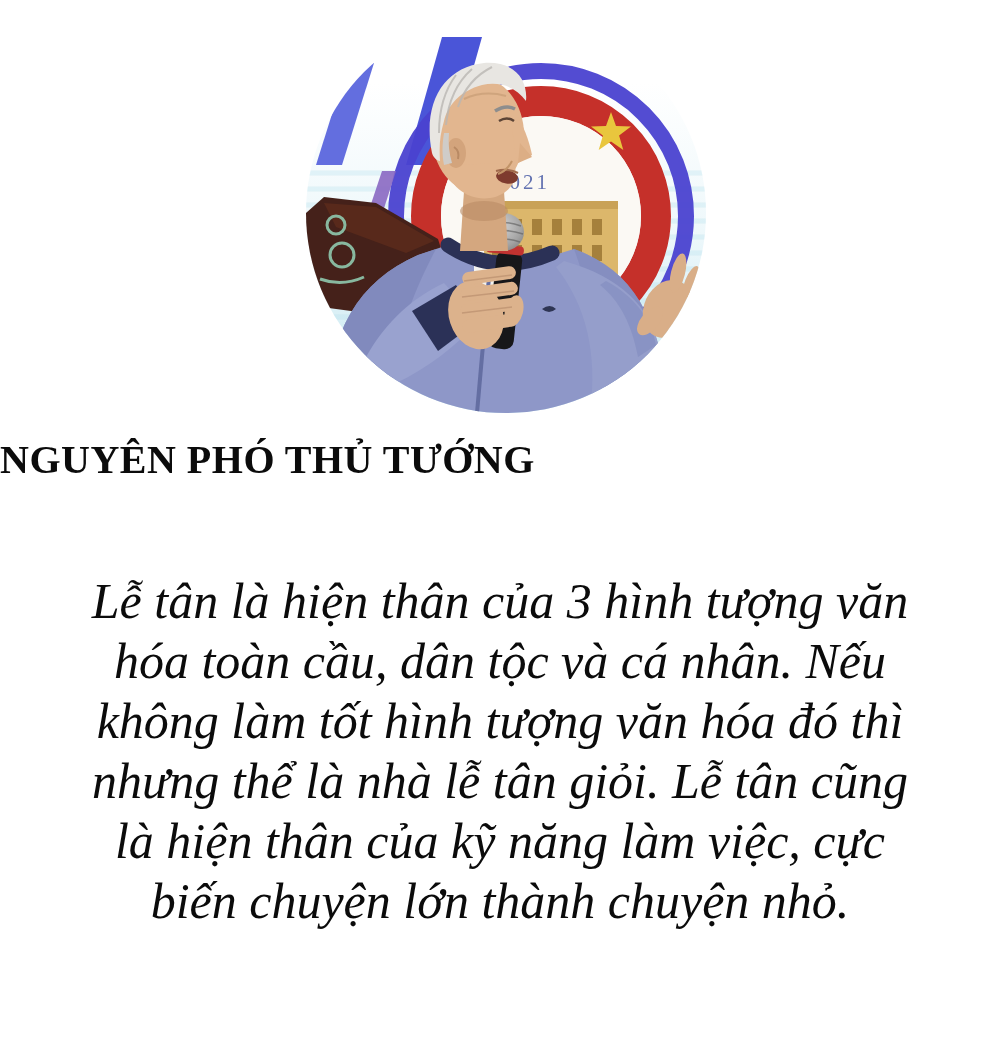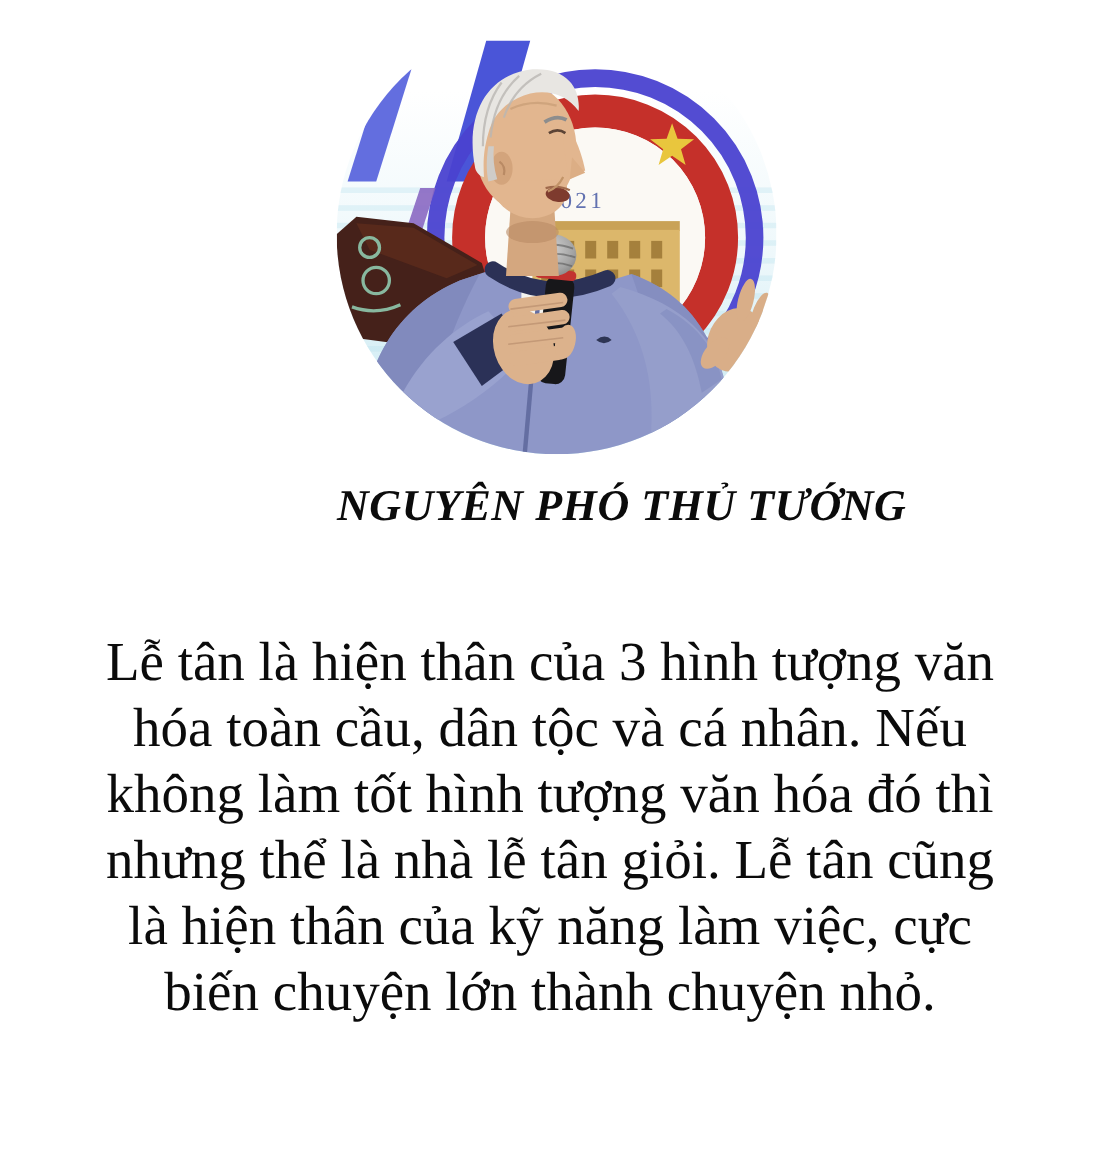--- a/index.html
+++ b/index.html
@@ -25,37 +25,37 @@
     height: 400px;
     border-radius: 50%;
     overflow: hidden;
   }
   .photo-circle svg { display: block; }
   .speaker-title {
     position: absolute;
     left: 0;
     top: 436px;
     width: 824px;
-    text-align: right;
+    text-align: left;
     font-weight: bold;
     font-size: 40px;
     line-height: 48px;
     letter-spacing: 0.5px;
     color: #0b0b0b;
-    font-style: italic;
   }
   .quote-block {
     position: absolute;
     left: 0;
     top: 571px;
     width: 1000px;
     text-align: center;
     font-size: 50px;
     line-height: 60px;
     color: #0b0b0b;
+    font-style: italic;
   }
   .quote-line {
     white-space: nowrap;
   }
 </style>
 </head>
 <body>
 
 <div class="stage">
 

